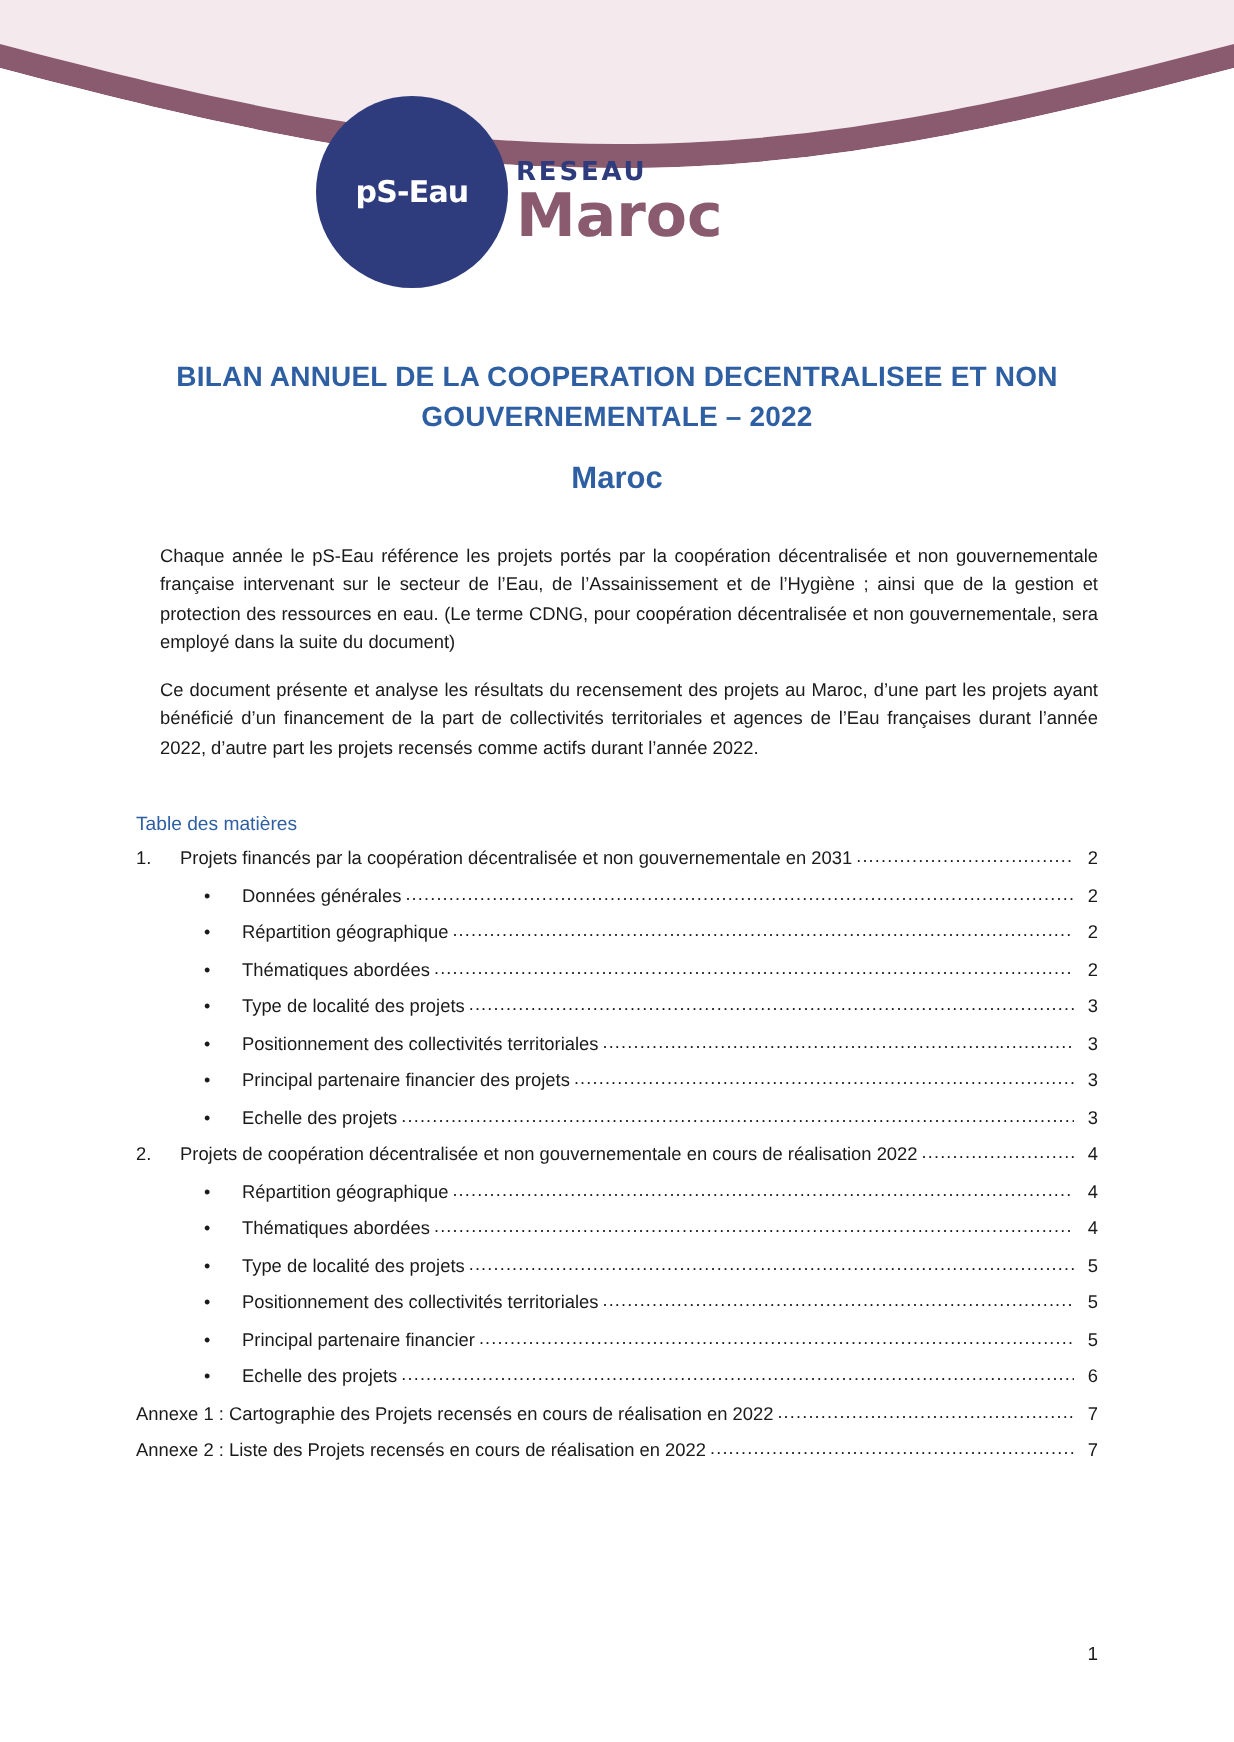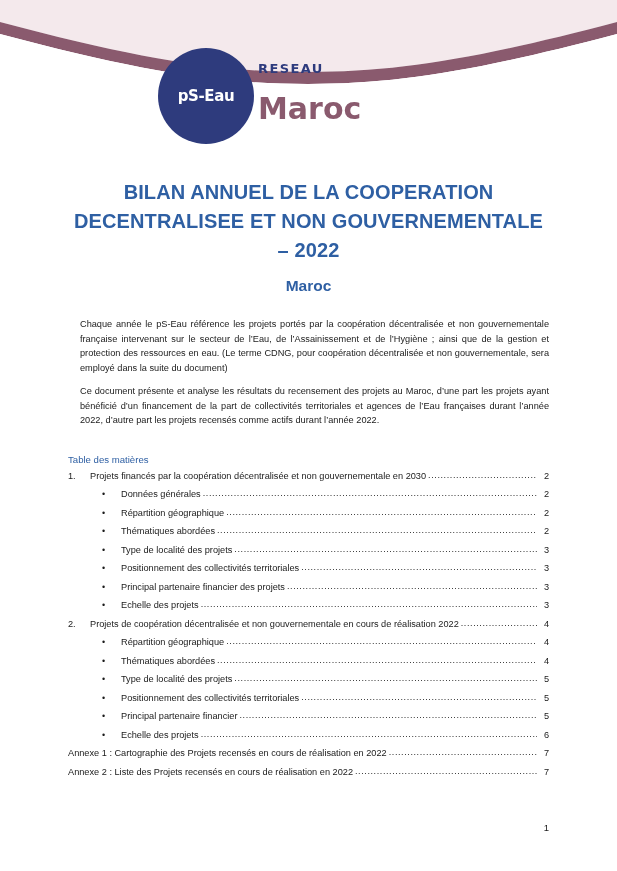--- a/index.html
+++ b/index.html
@@ -50,21 +50,21 @@
   .logo-text {
     color: #ffffff;
     font-size: 15px;
     font-weight: bold;
     letter-spacing: -0.4px;
     font-family: "DejaVu Sans", sans-serif;
   }
   .reseau-text {
     position: absolute;
     left: 100px;
-    top: 13px;
+    top: 31px;
     color: #2e3b7d;
     font-size: 13px;
     font-weight: bold;
     letter-spacing: 1.4px;
     font-family: "DejaVu Sans", sans-serif;
   }
   .maroc-text {
     position: absolute;
     left: 100px;
     top: 43px;
@@ -76,21 +76,21 @@
 
   
   .page {
     padding: 0 68px;
     box-sizing: border-box;
     width: 617px;
   }
 
   .doc-title {
     color: #2e5fa3;
-    font-size: 20px;
+    font-size: 14px;
     font-weight: bold;
     text-align: center;
     line-height: 1.45;
     margin-top: 26px;
     letter-spacing: 0.1px;
   }
   .doc-subtitle {
     color: #2e5fa3;
     font-size: 15.5px;
     font-weight: bold;
@@ -195,21 +195,21 @@
   <div class="intro">
     <p>Chaque année le pS-Eau référence les projets portés par la coopération décentralisée et non gouvernementale française intervenant sur le secteur de l’Eau, de l’Assainissement et de l’Hygiène ; ainsi que de la gestion et protection des ressources en eau. (Le terme CDNG, pour coopération décentralisée et non gouvernementale, sera employé dans la suite du document)</p>
     <p>Ce document présente et analyse les résultats du recensement des projets au Maroc, d’une part les projets ayant bénéficié d’un financement de la part de collectivités territoriales et agences de l’Eau françaises durant l’année 2022, d’autre part les projets recensés comme actifs durant l’année 2022.</p>
   </div>
 
   <div class="toc-heading">Table des matières</div>
 
   <div class="toc" id="toc-list">
       <div class="toc-row level1">
         <span class="toc-num">1.</span>
-        <span class="toc-label">Projets financés par la coopération décentralisée et non gouvernementale en 2030</span>
+        <span class="toc-label">Projets financés par la coopération décentralisée et non gouvernementale en 2031</span>
         <span class="toc-dots">................................................................................................................................................................</span>
         <span class="toc-page">2</span>
       </div>
       <div class="toc-row level2">
         <span class="toc-bullet">•</span>
         <span class="toc-label">Données générales</span>
         <span class="toc-dots">................................................................................................................................................................</span>
         <span class="toc-page">2</span>
       </div>
       <div class="toc-row level2">

